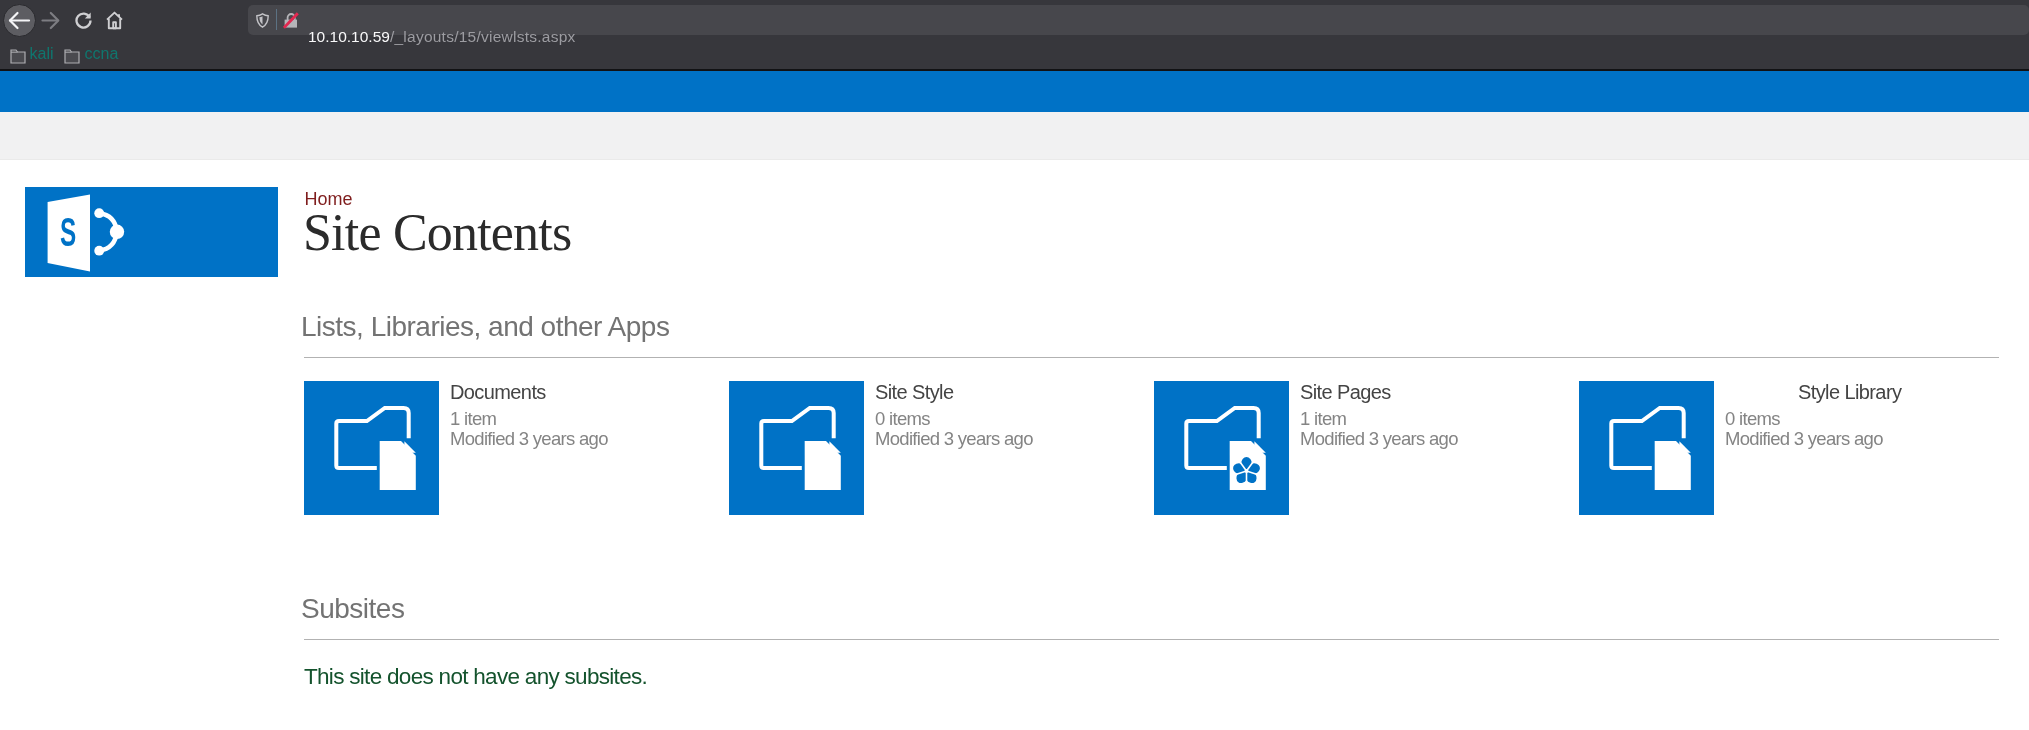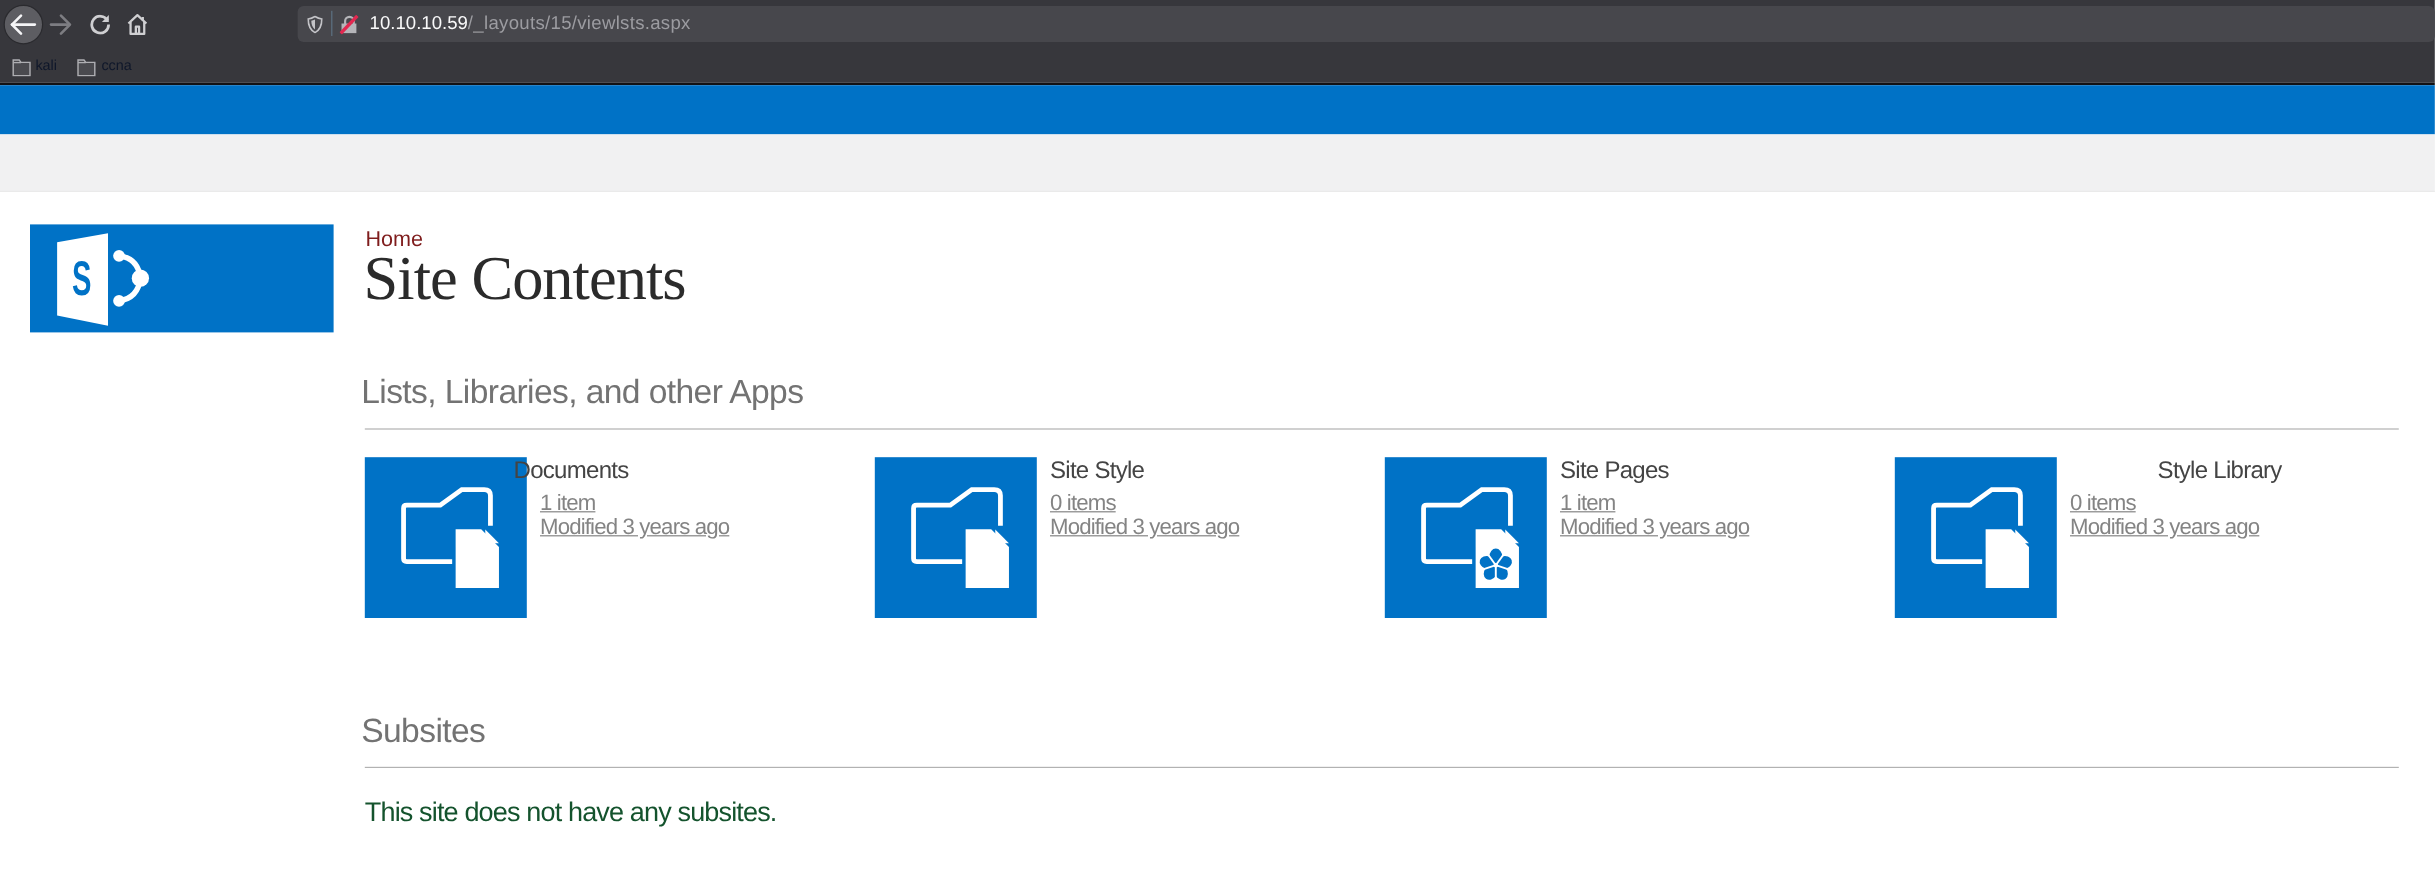--- a/index.html
+++ b/index.html
@@ -7,41 +7,41 @@
     font-family:"Liberation Sans", sans-serif; }
   .abs { position:absolute; }
   
   #chrome { position:absolute; left:0; top:0; width:2029px; height:69px; background:#37373c; }
   #chromeline { position:absolute; left:0; top:69px; width:2029px; height:1.5px; background:#121214; }
   #backcircle { position:absolute; left:3px; top:3.5px; width:33px; height:33px; border-radius:50%;
     background:#5d5d62; border:1px solid #2a2a2e; }
   #urlbar { position:absolute; left:248px; top:5px; width:1781px; height:29.5px;
     background:#47474c; border-radius:5px; }
   #urlsep { position:absolute; left:276px; top:9px; width:1px; height:21px; background:#5c7283; }
-  #urltext { position:absolute; transform:translateZ(0); left:308px; top:5px; height:29.5px; line-height:29.5px;
+  #urltext { position:absolute; transform:translateZ(0); left:308px; top:22px; height:29.5px; line-height:29.5px;
     font-size:15.5px; color:#f9f9fa; white-space:pre; }
   #urltext .path { color:#9c9ca1; letter-spacing:0.25px; }
-  .bm { position:absolute; transform:translateZ(0); top:43px; font-size:12px; color:#0f172a; height:22px; line-height:22px; }
+  .bm { position:absolute; transform:translateZ(0); top:43px; font-size:16px; color:#0f766e; height:22px; line-height:22px; }
   
   #suitebar { position:absolute; left:0; top:70.5px; width:2029px; height:41px; background:#0072c6; }
   #grayband { position:absolute; left:0; top:111.5px; width:2029px; height:48.5px; background:#f1f1f2;
     border-bottom:1px solid #eaeaea; }
   #logo { position:absolute; left:25px; top:187px; width:253px; height:90px; background:#0072c6; }
   #homelink { position:absolute; transform:translateZ(0); left:304.5px; top:188.7px; font-size:18px; line-height:1.117;
     color:#7f1d1d; }
   #pagetitle { position:absolute; transform:translateZ(0); left:303px; top:204.4px; font-size:52px; line-height:1.117;
     color:#2b2b2b; letter-spacing:-0.8px;font-family:Liberation Serif, serif; }
   .secthead { position:absolute; transform:translateZ(0); left:301px; font-size:28px; line-height:1.117; color:#737373;
     letter-spacing:-0.5px; }
   .divider { position:absolute; left:304px; width:1695px; height:1px; background:#b2b2b2; }
   .tile { position:absolute; top:381px; width:134.5px; height:134px; background:#0072c6; }
   .ttitle { position:absolute; transform:translateZ(0); top:380.9px; font-size:20px; line-height:1.117; color:#444;
     letter-spacing:-0.6px; }
   .tmeta { position:absolute; transform:translateZ(0); font-size:18.5px; line-height:1.117; color:#848484;
-    letter-spacing:-0.7px;text-decoration:underline; }
+    letter-spacing:-0.7px; }
   #bodytext { position:absolute; transform:translateZ(0); left:304px; top:664.2px; font-size:22.5px; line-height:1.117;
     color:#14532d; letter-spacing:-0.7px; }
 </style>
 </head>
 <body>
 <div id="chrome"></div>
 <div id="chromeline"></div>
 <div id="backcircle"></div>
 
 <svg class="abs" style="left:8px;top:9px" width="23" height="23" viewBox="0 0 23 23">
@@ -151,21 +151,21 @@
 </svg>
 </div>
 <div class="tile" style="left:1579px">
 <svg width="134.5" height="134" viewBox="0 0 134.5 134">
   <path d="M72.8 87 H 35 Q 32.3 87 32.3 84.5 V 42.5 Q 32.3 40 35 40 H 62.9 L 80.8 27 H 99.5 Q 104.7 27 104.7 32 V 57.2" fill="none" stroke="#fff" stroke-width="4"></path>
   <path d="M75.7 60 H 97 L 111.8 74.8 V 109 H 75.7 Z" fill="#fff"></path>
   <path d="M100.4 60.2 L 111.8 71.8 H 100.4 Z" fill="#fff"></path>
 </svg>
 </div>
 
-<div class="ttitle" style="left:428px">Documents</div>
+<div class="ttitle" style="left:450px">Documents</div>
 <div class="tmeta" style="left:450px;top:409.4px">1 item</div>
 <div class="tmeta" style="left:450px;top:429.3px">Modified 3 years ago</div>
 <div class="ttitle" style="left:875px">Site Style</div>
 <div class="tmeta" style="left:875px;top:409.4px">0 items</div>
 <div class="tmeta" style="left:875px;top:429.3px">Modified 3 years ago</div>
 <div class="ttitle" style="left:1300px">Site Pages</div>
 <div class="tmeta" style="left:1300px;top:409.4px">1 item</div>
 <div class="tmeta" style="left:1300px;top:429.3px">Modified 3 years ago</div>
 <div class="ttitle" style="left:1798px">Style Library</div>
 <div class="tmeta" style="left:1725px;top:409.4px">0 items</div>

